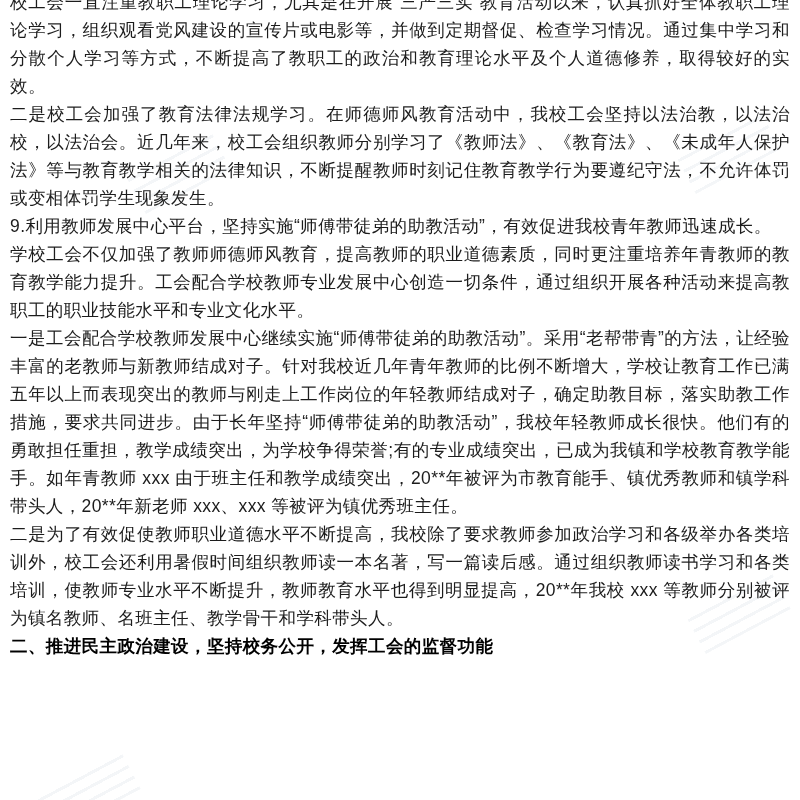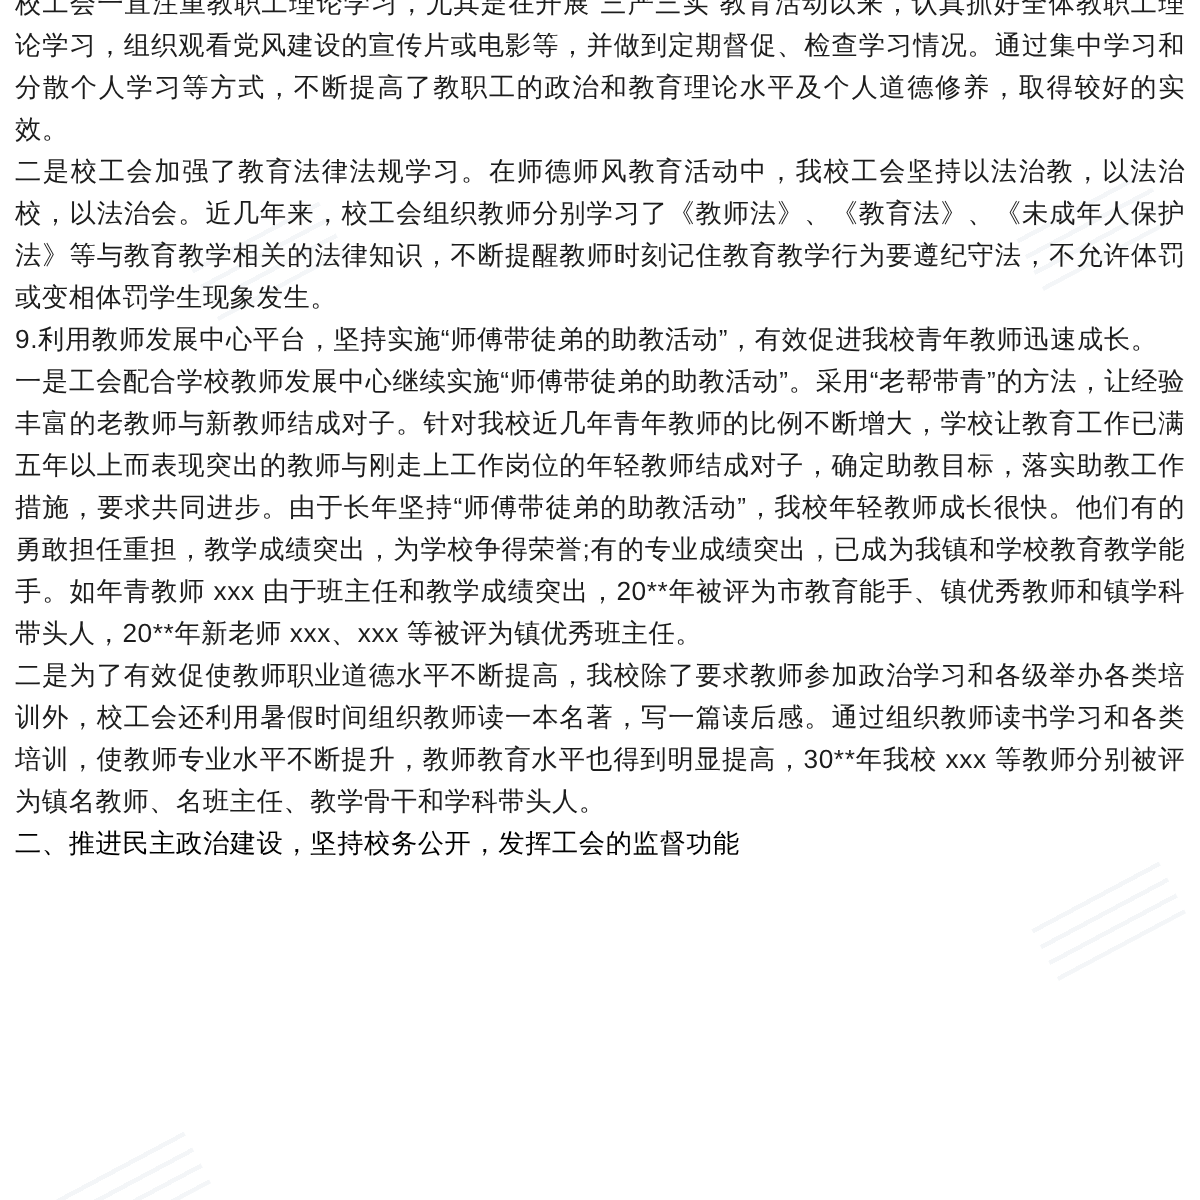--- a/index.html
+++ b/index.html
@@ -25,21 +25,21 @@
     text-align: justify;
     text-justify: inter-ideograph;
     letter-spacing: 0.4px;
     word-break: break-all;
   }
   .page p {
     margin: 0;
     padding: 0;
   }
   .page p.heading {
-    font-weight: 400;
+    font-weight: 700;
     color: #000000;
   }
   
   .wm {
     position: absolute;
     width: 96px;
     height: 44px;
     opacity: 0.5;
     transform: rotate(-28deg);
     background: repeating-linear-gradient(
@@ -61,16 +61,17 @@
 
 <div class="wm wm1"></div>
 <div class="wm wm2"></div>
 <div class="wm wm3"></div>
 <div class="wm wm4"></div>
 
 <div class="page">
   <p class="para">校工会一直注重教职工理论学习，尤其是在开展“三严三实”教育活动以来，认真抓好全体教职工理论学习，组织观看党风建设的宣传片或电影等，并做到定期督促、检查学习情况。通过集中学习和分散个人学习等方式，不断提高了教职工的政治和教育理论水平及个人道德修养，取得较好的实效。</p>
   <p class="para">二是校工会加强了教育法律法规学习。在师德师风教育活动中，我校工会坚持以法治教，以法治校，以法治会。近几年来，校工会组织教师分别学习了《教师法》、《教育法》、《未成年人保护法》等与教育教学相关的法律知识，不断提醒教师时刻记住教育教学行为要遵纪守法，不允许体罚或变相体罚学生现象发生。</p>
   <p class="para">9.利用教师发展中心平台，坚持实施“师傅带徒弟的助教活动”，有效促进我校青年教师迅速成长。</p>
+  <p class="para">学校工会不仅加强了教师师德师风教育，提高教师的职业道德素质，同时更注重培养年青教师的教育教学能力提升。工会配合学校教师专业发展中心创造一切条件，通过组织开展各种活动来提高教职工的职业技能水平和专业文化水平。</p>
   <p class="para">一是工会配合学校教师发展中心继续实施“师傅带徒弟的助教活动”。采用“老帮带青”的方法，让经验丰富的老教师与新教师结成对子。针对我校近几年青年教师的比例不断增大，学校让教育工作已满五年以上而表现突出的教师与刚走上工作岗位的年轻教师结成对子，确定助教目标，落实助教工作措施，要求共同进步。由于长年坚持“师傅带徒弟的助教活动”，我校年轻教师成长很快。他们有的勇敢担任重担，教学成绩突出，为学校争得荣誉;有的专业成绩突出，已成为我镇和学校教育教学能手。如年青教师 xxx 由于班主任和教学成绩突出，20**年被评为市教育能手、镇优秀教师和镇学科带头人，20**年新老师 xxx、xxx 等被评为镇优秀班主任。</p>
-  <p class="para">二是为了有效促使教师职业道德水平不断提高，我校除了要求教师参加政治学习和各级举办各类培训外，校工会还利用暑假时间组织教师读一本名著，写一篇读后感。通过组织教师读书学习和各类培训，使教师专业水平不断提升，教师教育水平也得到明显提高，30**年我校 xxx 等教师分别被评为镇名教师、名班主任、教学骨干和学科带头人。</p>
+  <p class="para">二是为了有效促使教师职业道德水平不断提高，我校除了要求教师参加政治学习和各级举办各类培训外，校工会还利用暑假时间组织教师读一本名著，写一篇读后感。通过组织教师读书学习和各类培训，使教师专业水平不断提升，教师教育水平也得到明显提高，20**年我校 xxx 等教师分别被评为镇名教师、名班主任、教学骨干和学科带头人。</p>
   <p class="para heading">二、推进民主政治建设，坚持校务公开，发挥工会的监督功能</p>
 </div>
 
 </body></html>

